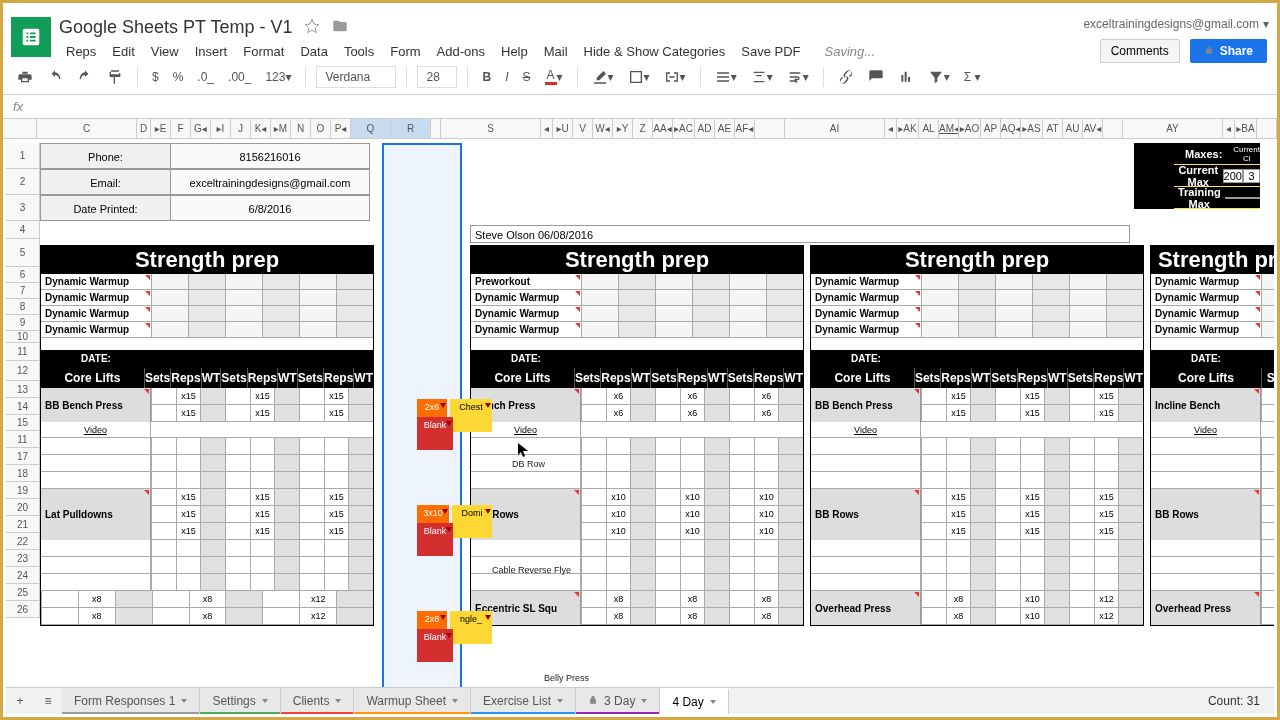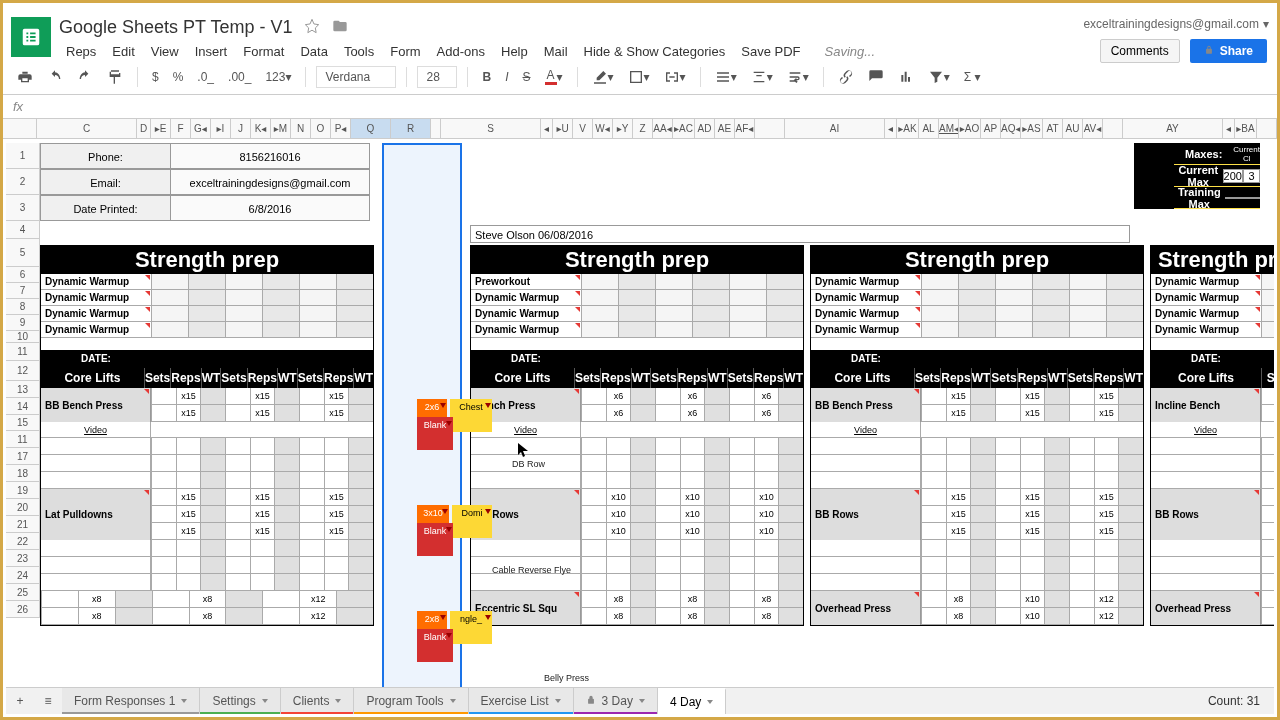--- a/index.html
+++ b/index.html
@@ -1252,21 +1252,21 @@
           <span>Settings</span>
           <span class="dd-tri"></span>
           <div class="tab-color" style="background: rgb(76, 175, 80);"></div>
         </div>
         <div class="sheet-tab">
           <span>Clients</span>
           <span class="dd-tri"></span>
           <div class="tab-color" style="background: rgb(244, 67, 54);"></div>
         </div>
         <div class="sheet-tab">
-          <span>Program Tools</span>
+          <span>Warmup Sheet</span>
           <span class="dd-tri"></span>
           <div class="tab-color" style="background: rgb(255, 152, 0);"></div>
         </div>
         <div class="sheet-tab">
           <span>Exercise List</span>
           <span class="dd-tri"></span>
           <div class="tab-color" style="background: rgb(33, 150, 243);"></div>
         </div>
         <div class="sheet-tab">
           <span class="lock-ico"><svg viewBox="0 0 24 24">

